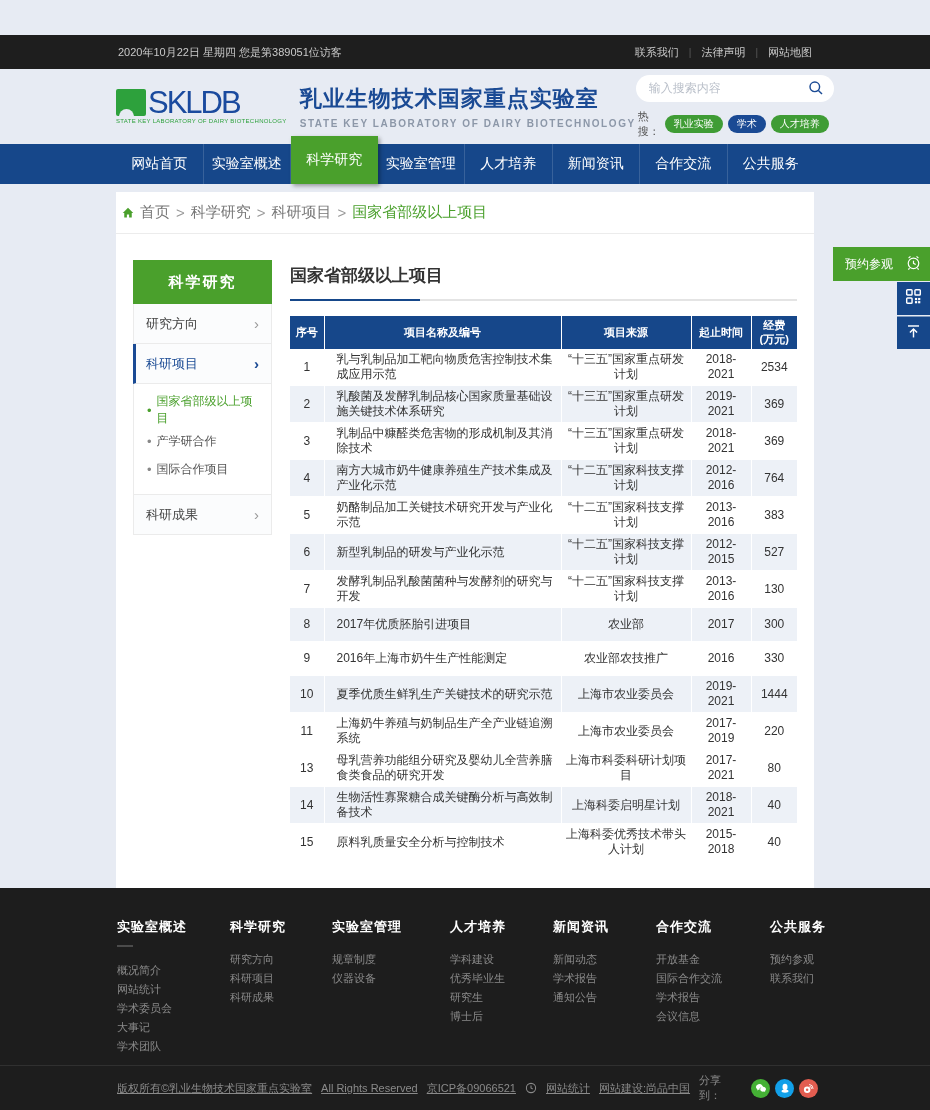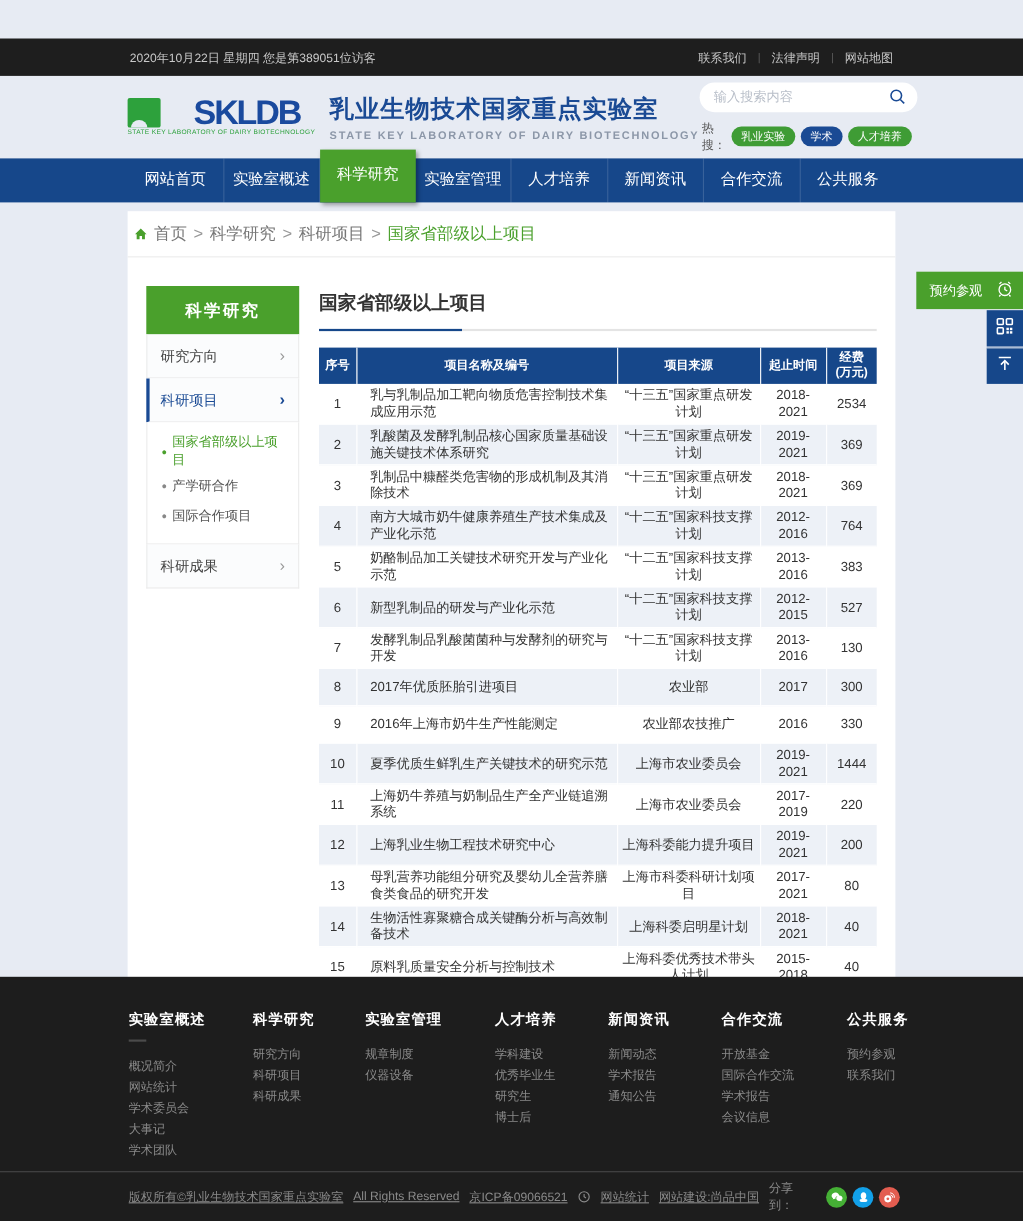--- a/index.html
+++ b/index.html
@@ -16,21 +16,21 @@
   .topbar-right { display:flex; align-items:center; }
   .topbar-link { color:#c9c9c9; font-size:11px; cursor:pointer; }
   .topbar-sep { color:#5a5a5a; font-size:10px; margin:0 10px; }
   
   .header { height:75px; display:flex; align-items:center; justify-content:space-between; padding:0 116px; }
   .logo-group { display:flex; align-items:center; }
   .logo-left { display:flex; flex-direction:column; }
   .logo-row { display:flex; align-items:flex-end; }
   .logo-mark { width:30px; height:27px; background:#2da13c; border-radius:2px; position:relative; overflow:hidden; margin-right:2px; }
   .logo-mark::after { content:''; position:absolute; width:15px; height:15px; border-radius:50%; background:#e7ebf3; left:3px; bottom:-8px; }
-  .logo-acronym { font-size:31px; font-weight:bold; color:#1a4a9e; letter-spacing:-2px; line-height:27px;margin-left:28px; }
+  .logo-acronym { font-size:31px; font-weight:normal; color:#1a4a9e; letter-spacing:-2px; line-height:27px; }
   .logo-tagline { font-size:6px; color:#2da13c; letter-spacing:.3px; margin-top:2px; white-space:nowrap; }
   .site-titles { margin-left:13px; }
   .site-title { font-size:22px; font-weight:bold; color:#1a4a94; letter-spacing:1px; }
   .site-subtitle { font-size:10px; font-weight:bold; color:#8c97a8; letter-spacing:1.6px; margin-top:4px; white-space:nowrap; }
   .search-col { display:flex; flex-direction:column; }
   .search-box { width:198px; height:27px; background:#fff; border-radius:14px; display:flex; align-items:center; padding:0 10px 0 13px; }
   .search-box input { flex:1; border:none; outline:none; font-size:12px; color:#333; background:transparent; }
   .search-box input::placeholder { color:#b9bfc9; }
   .search-btn { display:flex; align-items:center; cursor:pointer; }
   .hot-row { margin-top:7px; display:flex; align-items:center; padding-left:2px; }
@@ -308,27 +308,20 @@
               <td class="c-period">2019-2021</td>
               <td class="c-fund">1444</td>
             </tr>
             <tr>
               <td class="c-idx">11</td>
               <td class="c-name">上海奶牛养殖与奶制品生产全产业链追溯系统</td>
               <td class="c-source">上海市农业委员会</td>
               <td class="c-period">2017-2019</td>
               <td class="c-fund">220</td>
             </tr>
-            <tr class="alt">
-              <td class="c-idx">12</td>
-              <td class="c-name">上海乳业生物工程技术研究中心</td>
-              <td class="c-source">上海科委能力提升项目</td>
-              <td class="c-period">2019-2021</td>
-              <td class="c-fund">200</td>
-            </tr>
             <tr>
               <td class="c-idx">13</td>
               <td class="c-name">母乳营养功能组分研究及婴幼儿全营养膳食类食品的研究开发</td>
               <td class="c-source">上海市科委科研计划项目</td>
               <td class="c-period">2017-2021</td>
               <td class="c-fund">80</td>
             </tr>
             <tr class="alt">
               <td class="c-idx">14</td>
               <td class="c-name">生物活性寡聚糖合成关键酶分析与高效制备技术</td>

